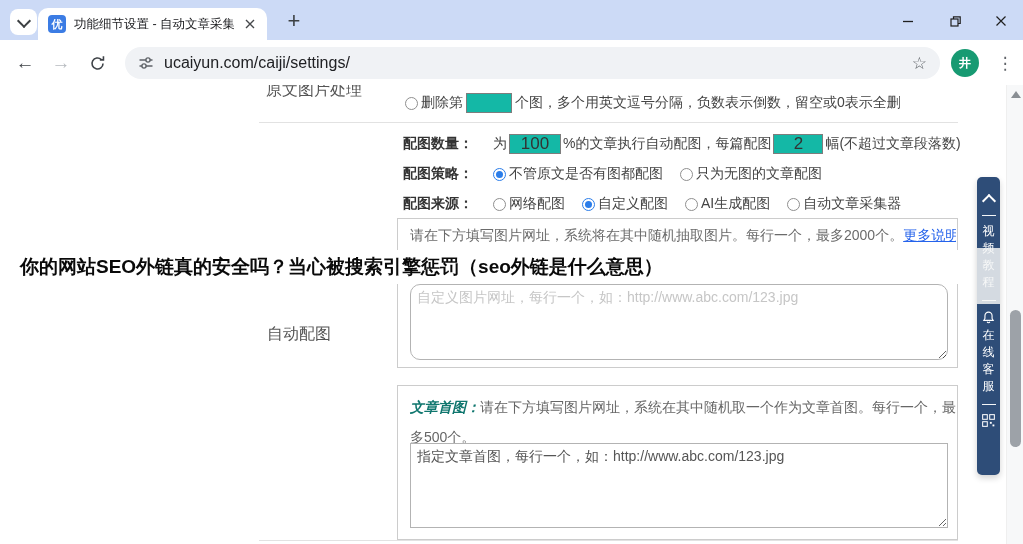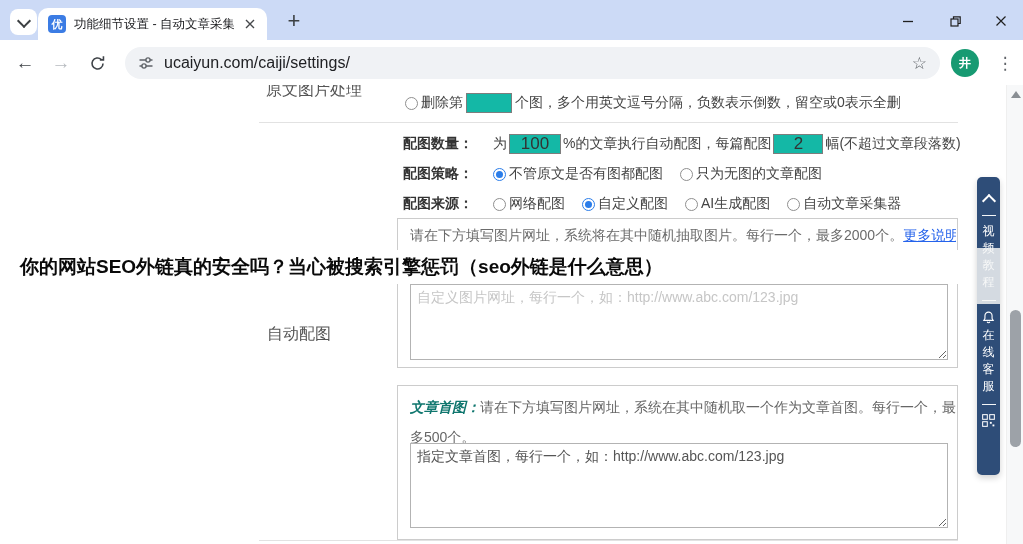--- a/index.html
+++ b/index.html
@@ -203,21 +203,21 @@
             <i></i>
           </span>
         <span>自动文章采集器</span>
       </span>
     </div>
 
     <div class="gbox" style="left:397px;top:133px;height:150px;padding-left:24px;">
       <div class="instr">
         <span>请在下方填写图片网址，系统将在其中随机抽取图片。每行一个，最多2000个。</span><a href="#">更多说明</a>
       </div>
-      <textarea style="top: 65px; height: 76px;" placeholder="自定义图片网址，每行一个，如：http://www.abc.com/123.jpg"></textarea>
+      <textarea style="top: 65px; height: 76px; border-radius: 10px;" placeholder="自定义图片网址，每行一个，如：http://www.abc.com/123.jpg"></textarea>
     </div>
 
     <div class="col-label" style="left:267px;top:239px;">自动配图</div>
 
     <div class="gbox" style="left:397px;top:300px;height:155px;">
       <div class="para">
         <b>文章首图：</b><span>请在下方填写图片网址，系统在其中随机取一个作为文章首图。每行一个，最多500个。</span>
       </div>
       <textarea style="top: 57px; height: 85px;">指定文章首图，每行一个，如：http://www.abc.com/123.jpg</textarea>
     </div>

